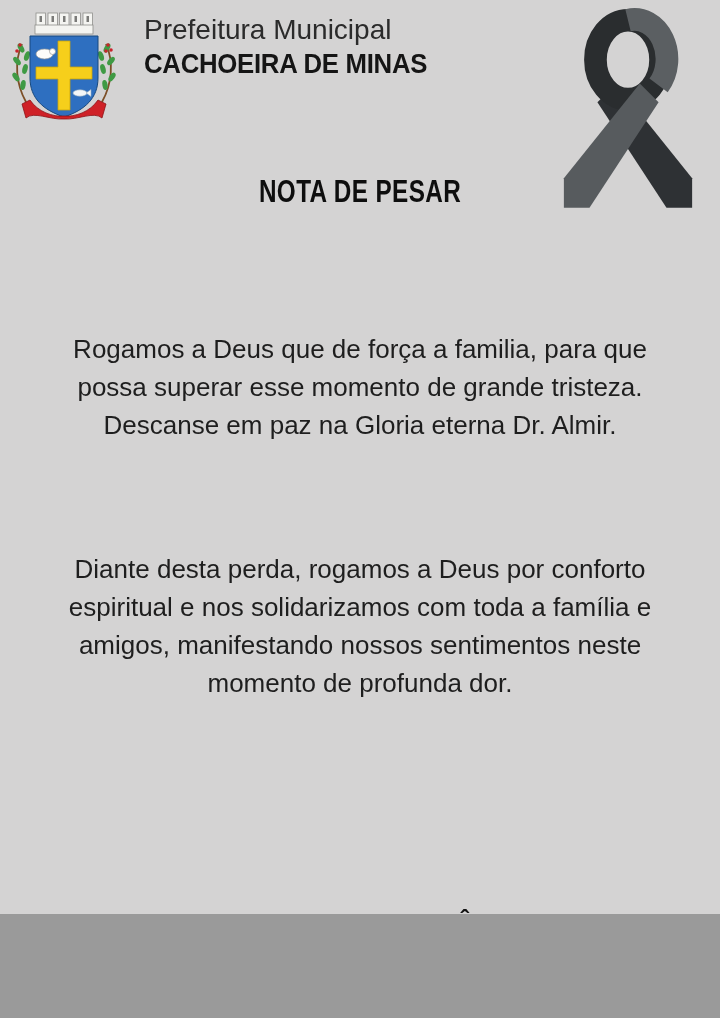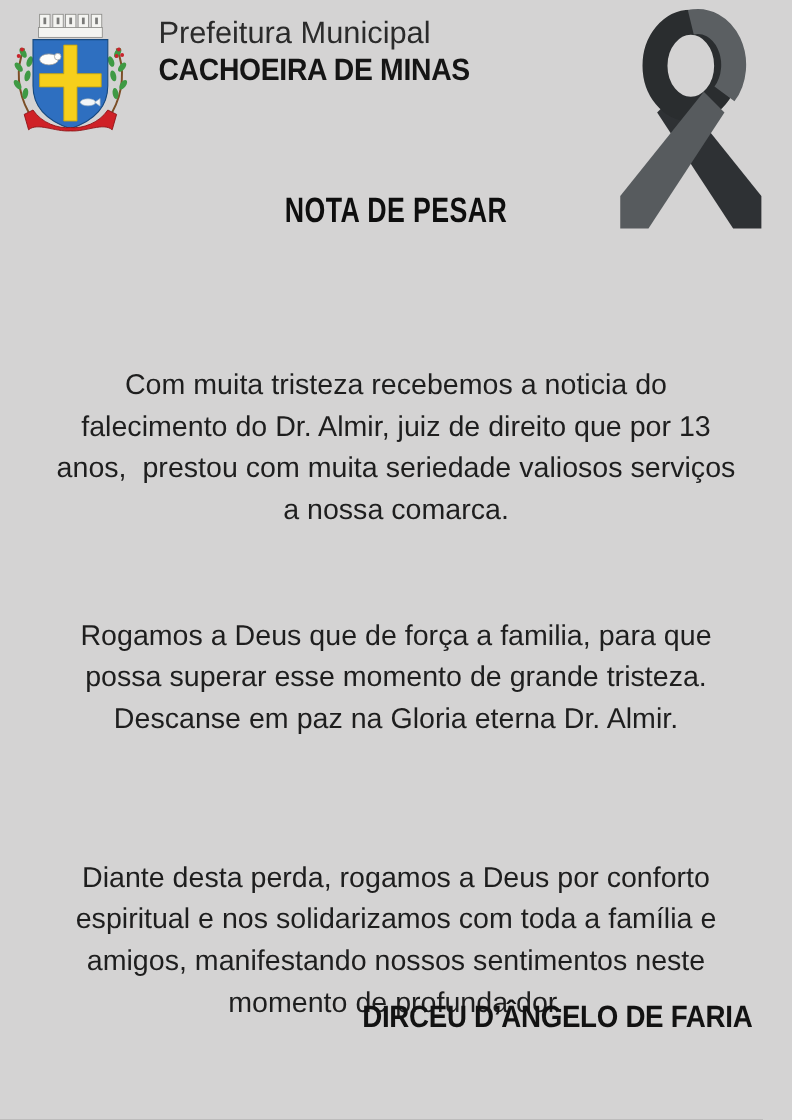--- a/index.html
+++ b/index.html
@@ -1,16 +1,16 @@
 <!DOCTYPE html>
 <html><head>
 <meta charset="utf-8">
 <style>
   html,body{margin:0;padding:0;background:#9a9a9a;}
-  .page{position:relative;width:720px;height:1018px;background:#d4d3d3;
+  .page{position:relative;width:720px;height:914px;background:#d4d3d3;
         font-family:"Liberation Sans",sans-serif;color:#1f1f1f;overflow:hidden;margin:0 auto;}
 
   
   .crest{position:absolute;left:8px;top:4px;width:112px;height:122px;display:block;}
   .org{position:absolute;left:144px;top:14px;}
   .org-line1{font-size:28px;line-height:32px;color:#2b2b2b;font-weight:400;}
   .org-line2{font-size:28px;line-height:32px;font-weight:bold;color:#151515;margin-top:2px;
              transform:scaleX(0.92);transform-origin:left center;white-space:nowrap;letter-spacing:-0.3px;}
   .ribbon{position:absolute;left:554px;top:8px;width:148px;height:212px;display:block;}
 
@@ -113,24 +113,20 @@
 
       <path d="M106,93 L87,74 L10,170 L10,200 L36,200 Z" fill="#575b5e"></path>
     </svg>
   </span>
 
   <h1 class="title">
     <span class="title-inner">NOTA DE PESAR</span>
   </h1>
 
   <main class="note-body">
-    <p class="para p1">Com muita tristeza recebemos a noticia do
-falecimento do Dr. Almir, juiz de direito que por 13
-anos,  prestou com muita seriedade valiosos serviços
-a nossa comarca.</p>
     <p class="para p2">Rogamos a Deus que de força a familia, para que
 possa superar esse momento de grande tristeza.
 Descanse em paz na Gloria eterna Dr. Almir.</p>
     <p class="para p3">Diante desta perda, rogamos a Deus por conforto
 espiritual e nos solidarizamos com toda a família e
 amigos, manifestando nossos sentimentos neste
 momento de profunda dor.</p>
     
     
   </main>

